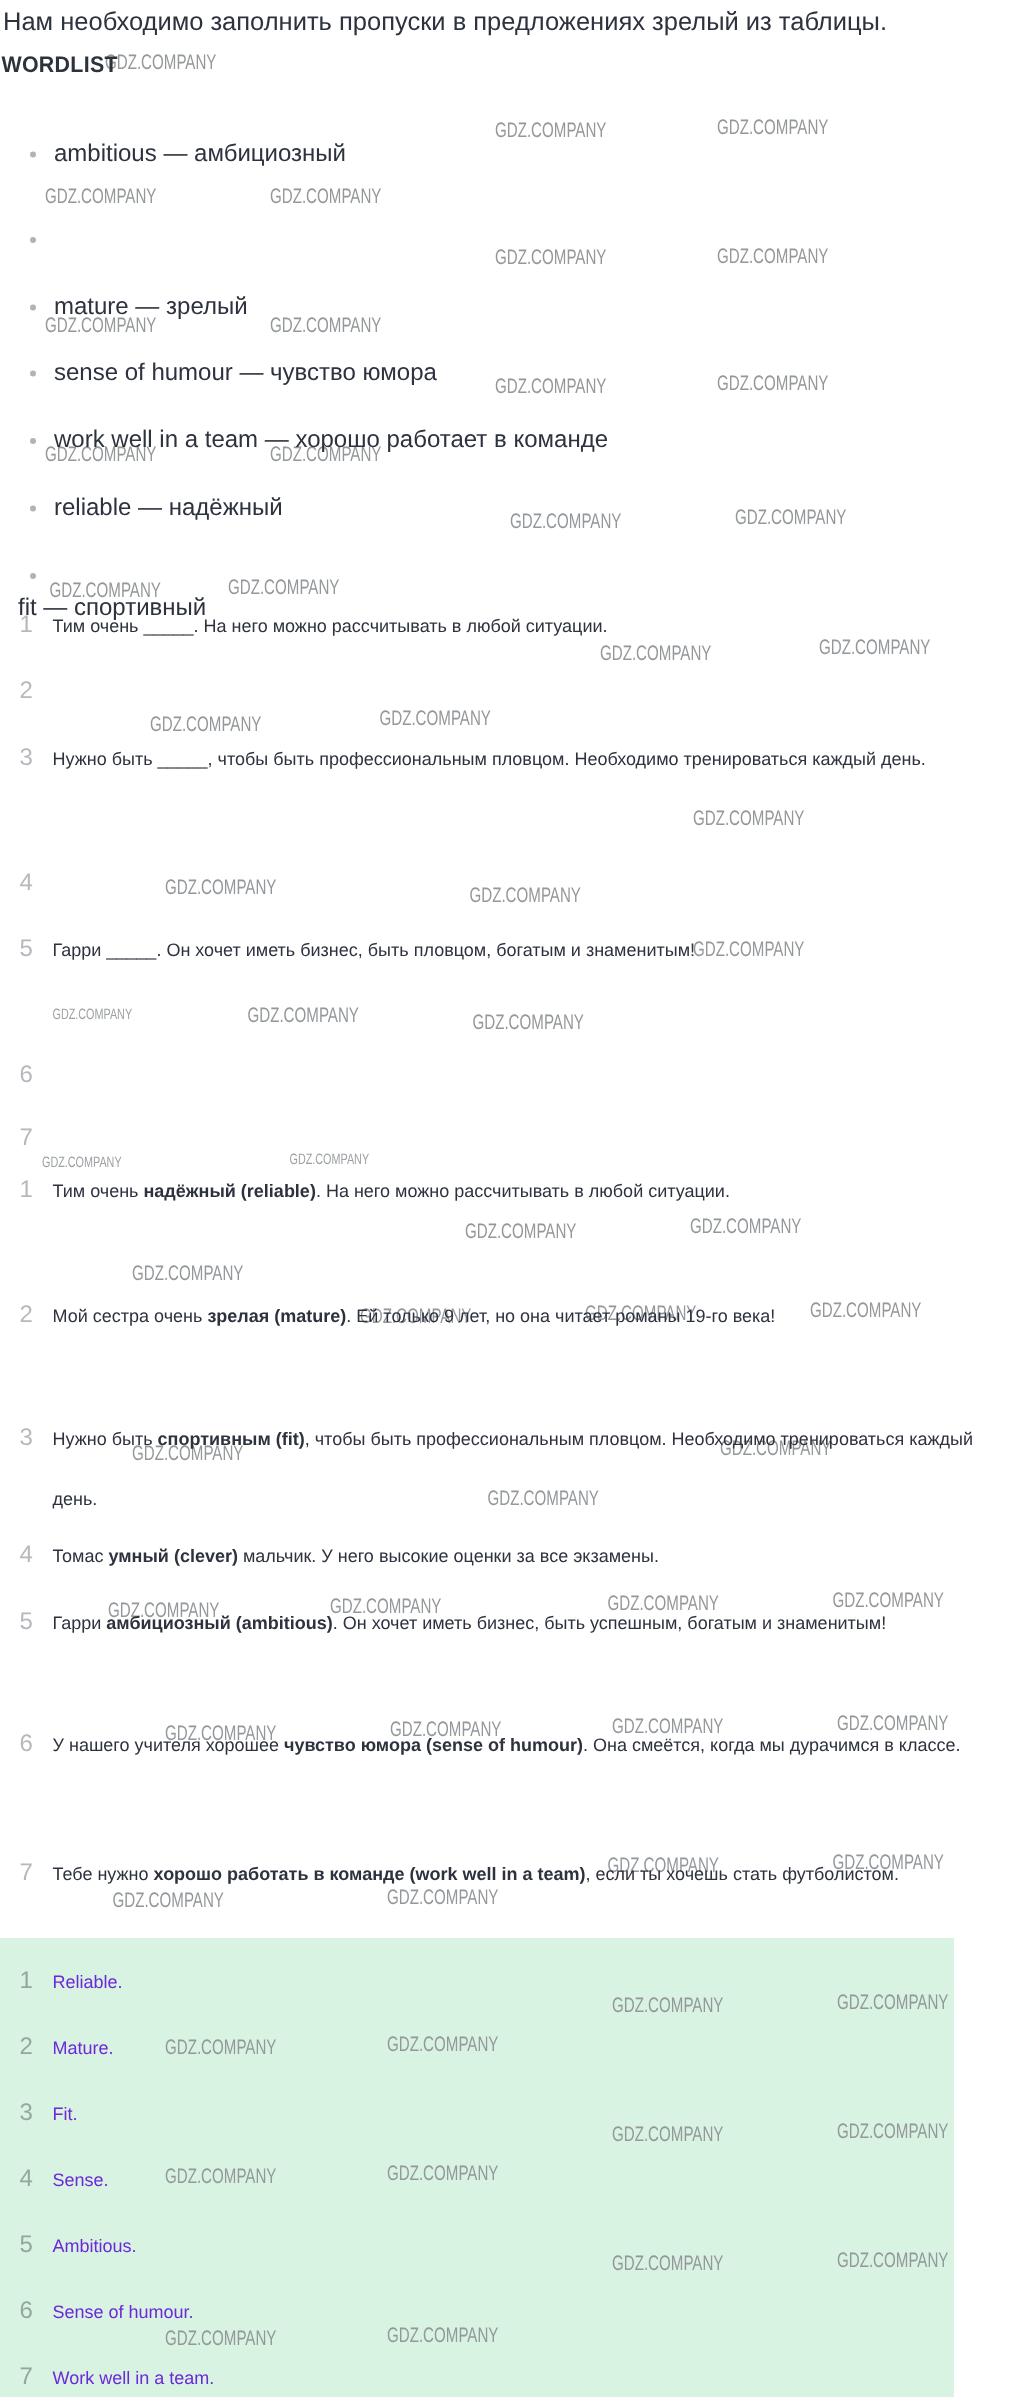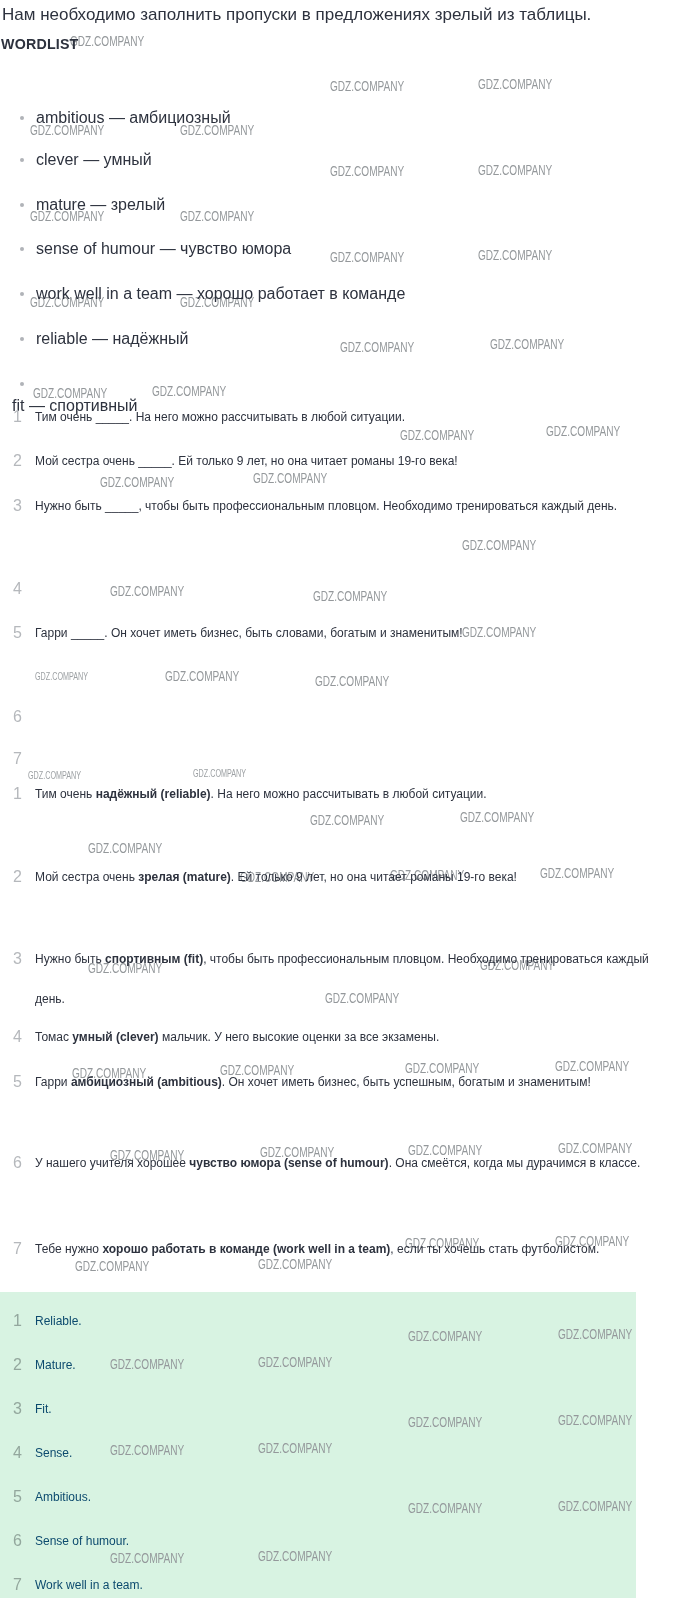--- a/index.html
+++ b/index.html
@@ -16,21 +16,21 @@
   .item{position:absolute;left:0;display:flex;width:680px;align-items:flex-start;}
   .item .num{flex:0 0 22px;padding-left:13px;font-size:16px;line-height:40px;color:#b5b8bc;}
   .item .text{flex:0 1 auto;max-width:634px;font-size:12px;line-height:40px;}
   .item .text b{font-weight:700;}
   .witem{position:absolute;left:0;display:flex;width:680px;}
   .wdot{flex:0 0 4px;width:4px;height:4px;border-radius:50%;background:#b0b3b8;margin:18px 0 0 20px;}
   .wtext{margin-left:12px;font-size:16px;line-height:40px;}
   
   .key-panel{position:absolute;left:0;top:1292px;width:636px;height:306px;background:#d8f3e2;}
   .kitem .num{color:#93a79d;}
-  .kitem .text{color:#0c4a6e;}
+  .kitem .text{color:#6d28d9;}
   
   .wm{
     position:absolute;white-space:nowrap;font-size:14px;color:#94989b;font-weight:400;
     letter-spacing:0;transform:scaleX(.72);transform-origin:left top;
   }
   .wm.sm{font-size:10px;color:#9da1a4;}
 </style>
 </head>
 <body>
 
@@ -99,27 +99,26 @@
       <span class="wm" style="left: 408px; top: 1500px;">GDZ.COMPANY</span>
       <span class="wm" style="left: 558px; top: 1498px;">GDZ.COMPANY</span>
       <span class="wm" style="left: 110px; top: 1550px;">GDZ.COMPANY</span>
       <span class="wm" style="left: 258px; top: 1548px;">GDZ.COMPANY</span>
     </div>
 
   <p class="intro">Нам необходимо заполнить пропуски в предложениях зрелый из таблицы.</p>
   <h2 class="wordlist-title">WORDLIST</h2>
 
   <div id="wordlist">
-      <div class="witem" style="top: 98px;">
+      <div class="witem" style="top: 83px;">
         <span class="wdot"></span>
         <span class="wtext">ambitious — амбициозный</span>
       </div>
       <div class="witem" style="top: 140px;">
         <span class="wdot"></span>
-        <span class="wtext">clever — умный</span>
       </div>
       <div class="witem" style="top: 185px;">
         <span class="wdot"></span>
         <span class="wtext">mature — зрелый</span>
       </div>
       <div class="witem" style="top: 229px;">
         <span class="wdot"></span>
         <span class="wtext">sense of humour — чувство юмора</span>
       </div>
       <div class="witem" style="top: 274px;">
@@ -135,32 +134,31 @@
         <span class="wtext">fit — спортивный</span>
       </div>
     </div>
   <div id="questions">
       <div class="item" style="top: 397px;">
         <span class="num">1</span>
         <span class="text">Тим очень _____. На него можно рассчитывать в любой ситуации.</span>
       </div>
       <div class="item" style="top: 441px;">
         <span class="num">2</span>
-        <span class="text">Мой сестра очень _____. Ей только 9 лет, но она читает романы 19-го века!</span>
       </div>
       <div class="item" style="top: 486px;">
         <span class="num">3</span>
         <span class="text">Нужно быть _____, чтобы быть профессиональным пловцом. Необходимо тренироваться каждый день.</span>
       </div>
       <div class="item" style="top: 569px;">
         <span class="num">4</span>
       </div>
       <div class="item" style="top: 613px;">
         <span class="num">5</span>
-        <span class="text">Гарри _____. Он хочет иметь бизнес, быть словами, богатым и знаменитым!</span>
+        <span class="text">Гарри _____. Он хочет иметь бизнес, быть пловцом, богатым и знаменитым!</span>
       </div>
       <div class="item" style="top: 697px;">
         <span class="num">6</span>
       </div>
       <div class="item" style="top: 739px;">
         <span class="num">7</span>
       </div>
     </div>
   <div id="answers">
       <div class="item" style="top: 774px;">

